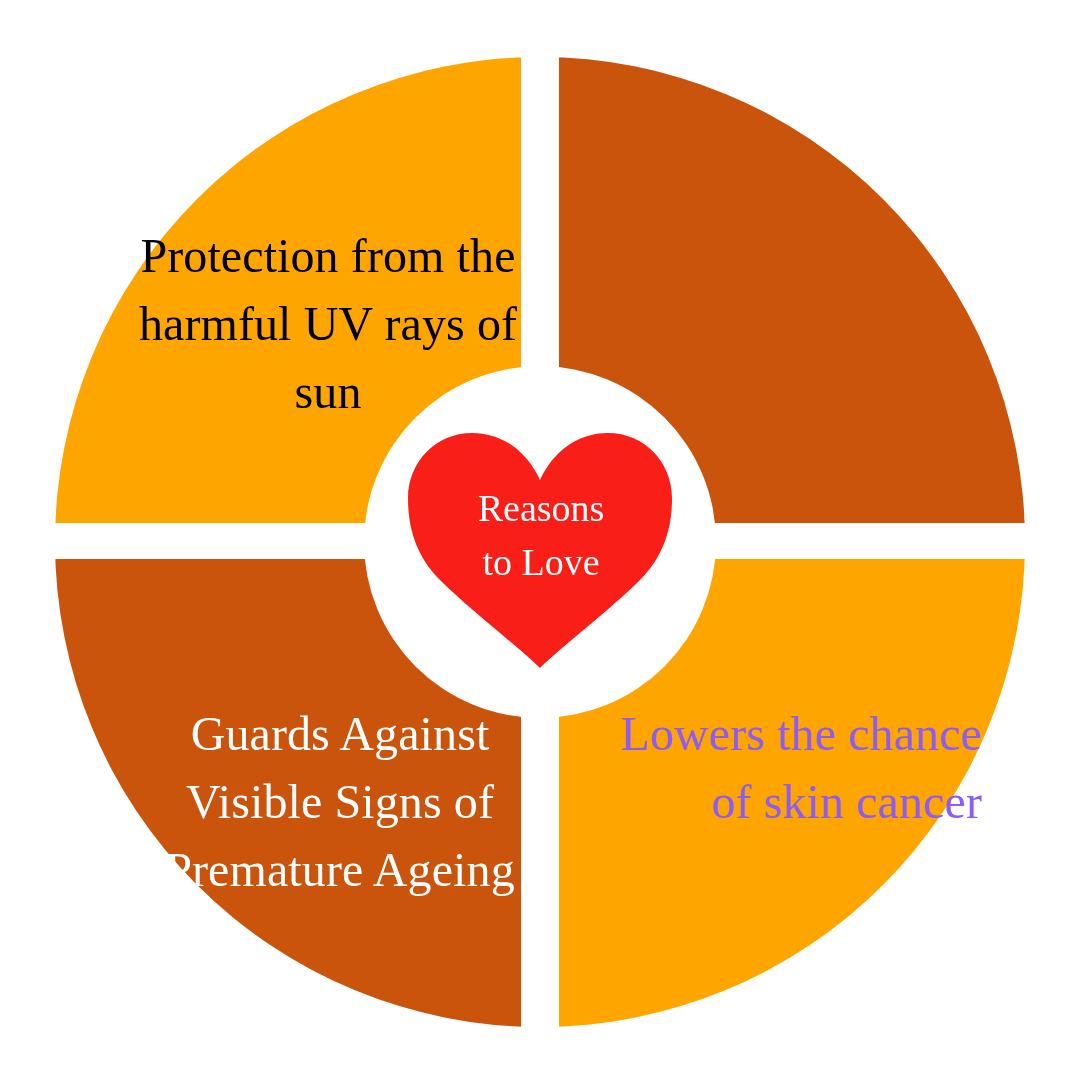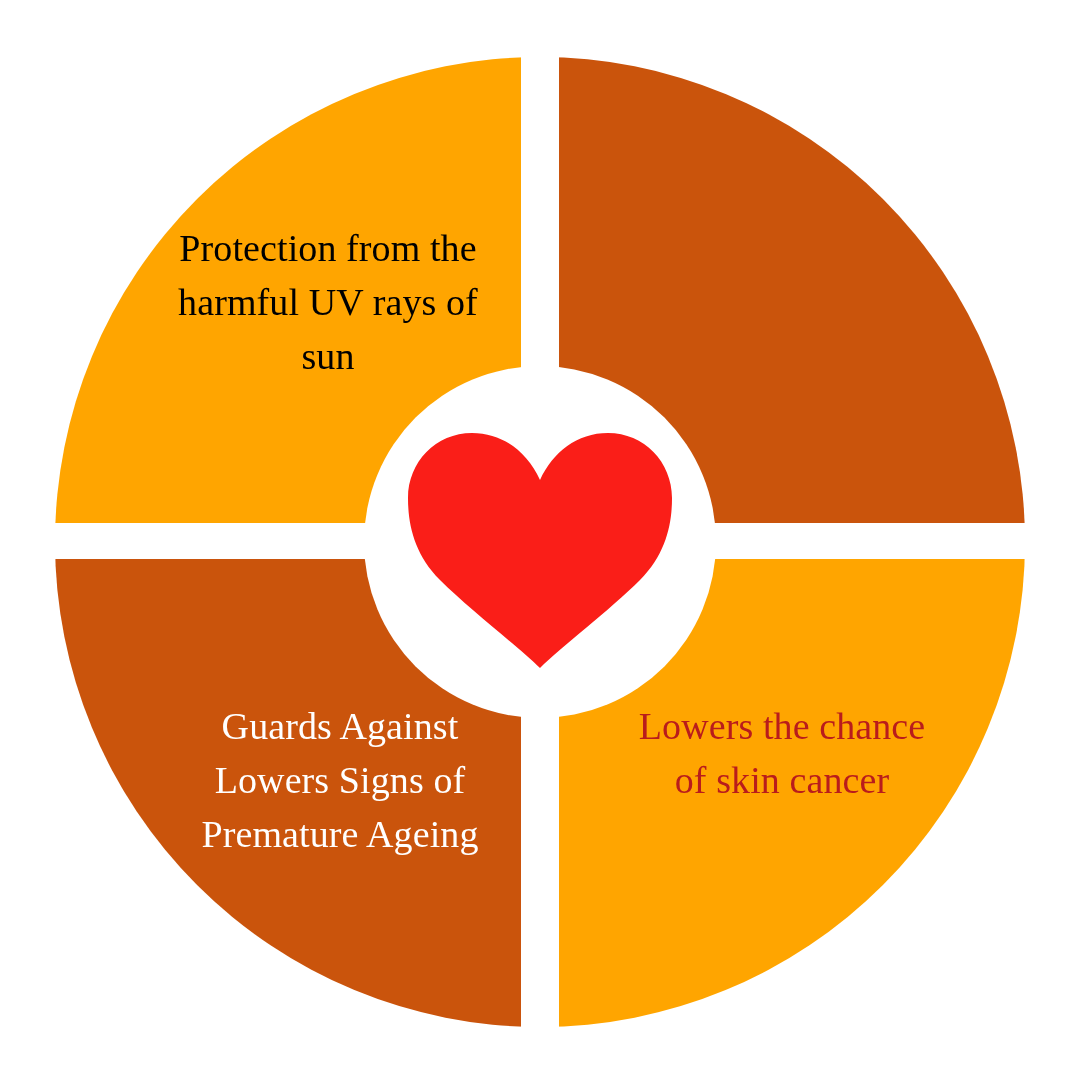--- a/index.html
+++ b/index.html
@@ -27,21 +27,21 @@
     top: 0;
     width: 1080px;
     height: 1080px;
   }
 
   
   .quad-label {
     position: absolute;
     text-align: center;
     line-height: 1.42;
-    font-size: 38px;
+    font-size: 48px;
     letter-spacing: 0.1px;
     white-space: pre-line;
   }
 
   .quad-label.tl {
     left: 118px;
     top: 222px;
     width: 420px;
     color: #000000;
   }
@@ -54,21 +54,22 @@
   .quad-label.bl {
     left: 140px;
     top: 700px;
     width: 400px;
     color: #FFFFFF;
   }
   .quad-label.br {
     left: 582px;
     top: 700px;
     width: 400px;
-    color: #b91c1c;
+    color: #8b5cf6;
+    text-align: right;
   }
 
   
   .heart-label {
     position: absolute;
     left: 410px;
     top: 482px;
     width: 262px;
     text-align: center;
     color: #FFFFFF;
@@ -113,20 +114,22 @@
              C 672 524 666 554 640 580
              C 610 610 560 648 540 668 Z"></path>
   </svg>
 
   <div class="quad-label tl">Protection from the
 harmful UV rays of
 sun</div>
 
 
   <div class="quad-label bl">Guards Against
-Lowers Signs of
+Visible Signs of
 Premature Ageing</div>
 
   <div class="quad-label br">Lowers the chance
 of skin cancer</div>
 
+  <div class="heart-label">Reasons
+to Love</div>
 
 </div>
 
 </body></html>

